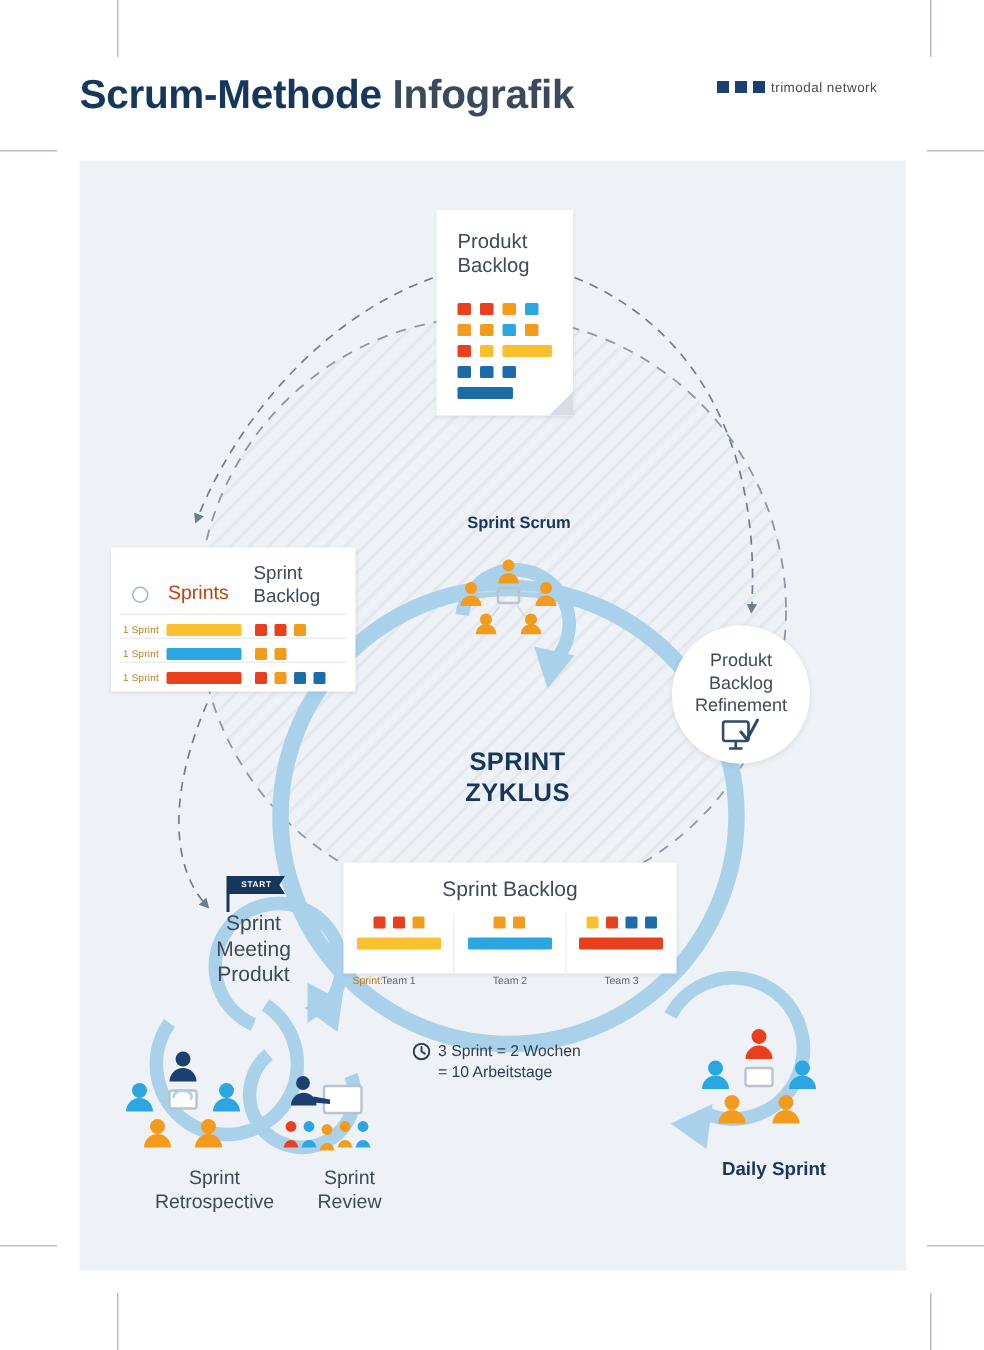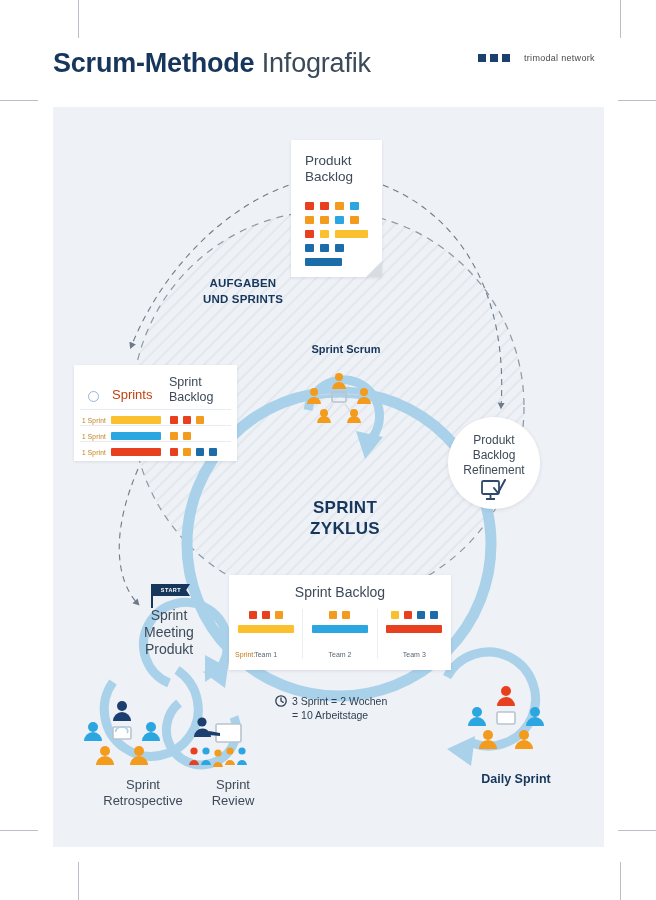--- a/index.html
+++ b/index.html
@@ -28,21 +28,21 @@
     width: 656px; height: 46px;
   }
   #title {
     position: absolute;
     left: 53px; top: 0px;
     font-size: 27px;
     letter-spacing: -0.2px;
     white-space: nowrap;
   }
   #title .t-bold { font-weight: bold; color: #16365c; }
-  #title .t-light { font-weight: normal; color: #3b4a5a; text-align: center; }
+  #title .t-light { font-weight: bold; color: #3b4a5a; text-align: center; }
 
   #logo {
     position: absolute;
     right: 48px; top: 2px;
     width: 130px;
     text-align: left;
   }
   #logo-word {
     font-size: 19px;
     font-weight: normal;
@@ -52,21 +52,21 @@
     position: relative;
     display: inline-block;
   }
   #logo-word .reg {
     font-size: 9px;
     vertical-align: super;
   }
   #logo-bottom {
     display: flex;
     align-items: center;
-    gap: 14px;
+    gap: 4px;
     margin-top: 3px;
   }
   #logo-squares { display: flex; gap: 4px; }
   #logo-squares i {
     display: block;
     width: 8px; height: 8px;
     background: #1b3f6e;
   }
   #logo-tag {
     font-size: 9px;
@@ -155,21 +155,21 @@
     display: block; width: 8px; height: 8px; border-radius: 1px;
   }
   .sp-sep {
     position: absolute; left: 6px; width: 151px; height: 1px;
     background: #e9edf1;
   }
 
   
   #sprint-backlog-card {
     left: 176px; top: 468px;
-    width: 222px; height: 95px;
+    width: 222px; height: 74px;
   }
   #sprint-backlog-card .sb-title {
     position: absolute; top: 9px; width: 100%;
     text-align: center; font-size: 14px; color: #3e4a58;
   }
   .sb-cols {
     position: absolute; top: 34px; left: 0;
     width: 100%; display: flex;
   }
   .sb-col {
@@ -561,24 +561,20 @@
     </g>
   </svg>
 
   <div id="start-flag">
     <span class="flag-pole"></span>
     <span class="flag-body">
       <span class="flag-text">START</span>
     </span>
   </div>
 
-  <div class="lbl" id="lbl-aufgaben">
-    <span>AUFGABEN</span><br>
-    <span>UND SPRINTS</span>
-  </div>
 
   <div class="lbl" id="lbl-weekly">Sprint Scrum</div>
 
   <div class="lbl" id="lbl-zyklus">
     <span>SPRINT</span><br>
     <span>ZYKLUS</span>
   </div>
 
   <div class="lbl" id="lbl-planning">
     <span>Sprint</span><br>

